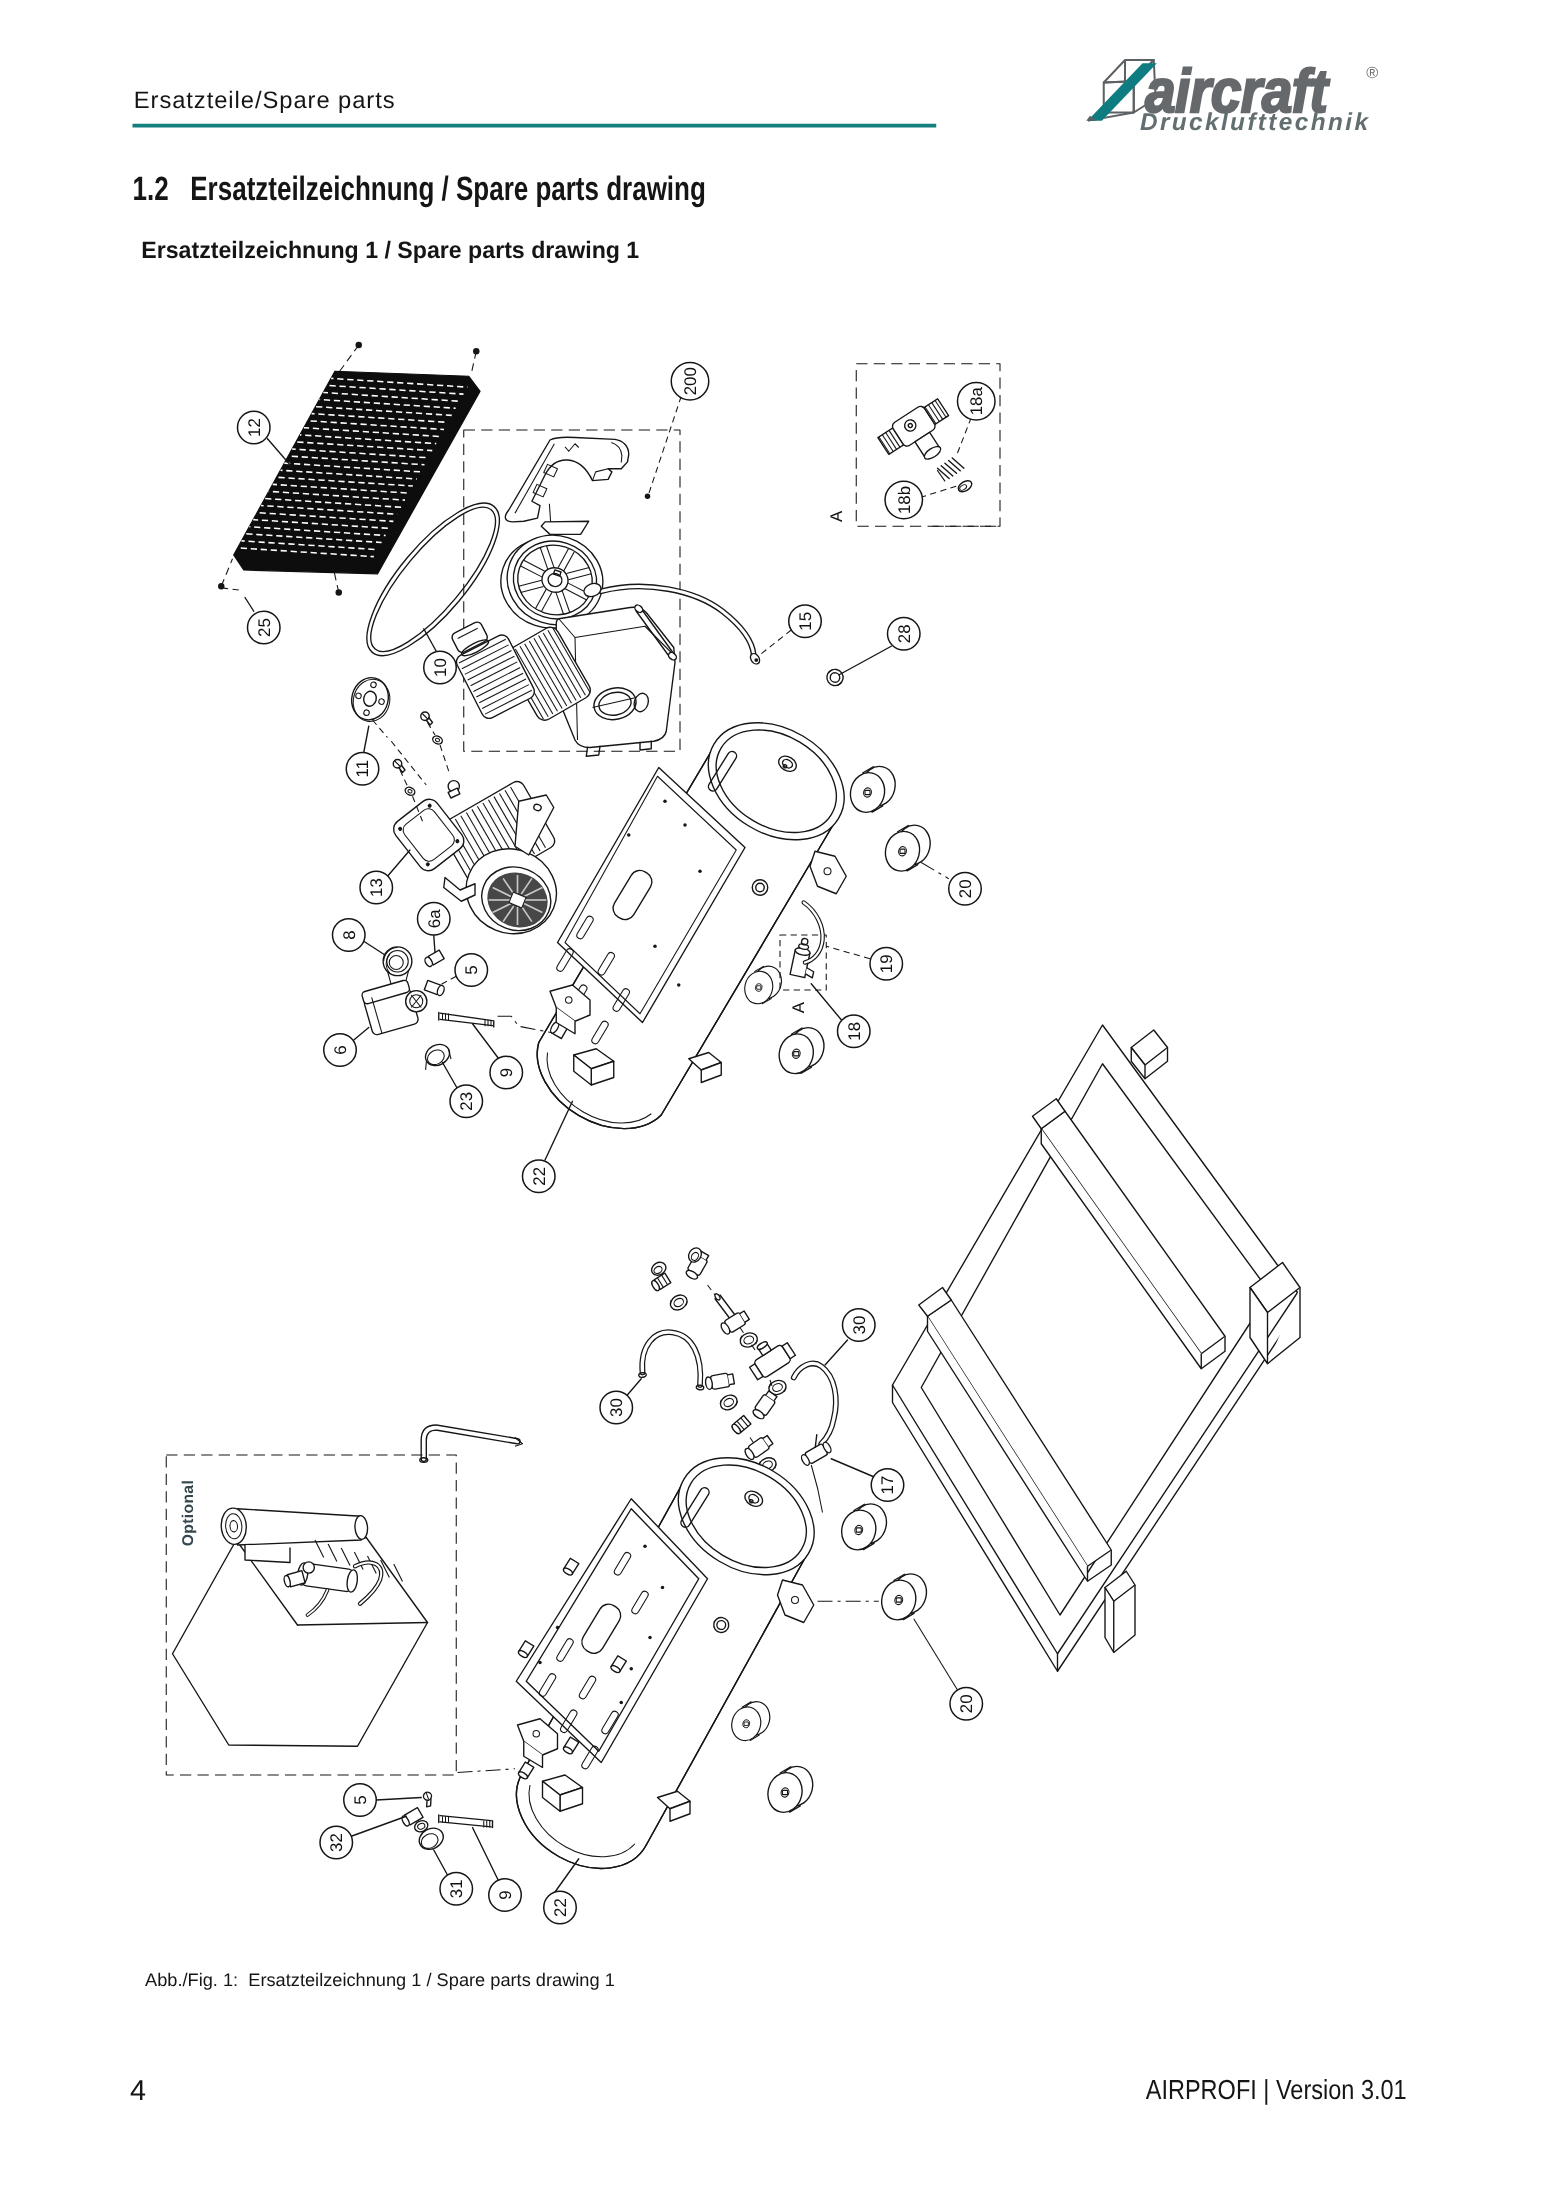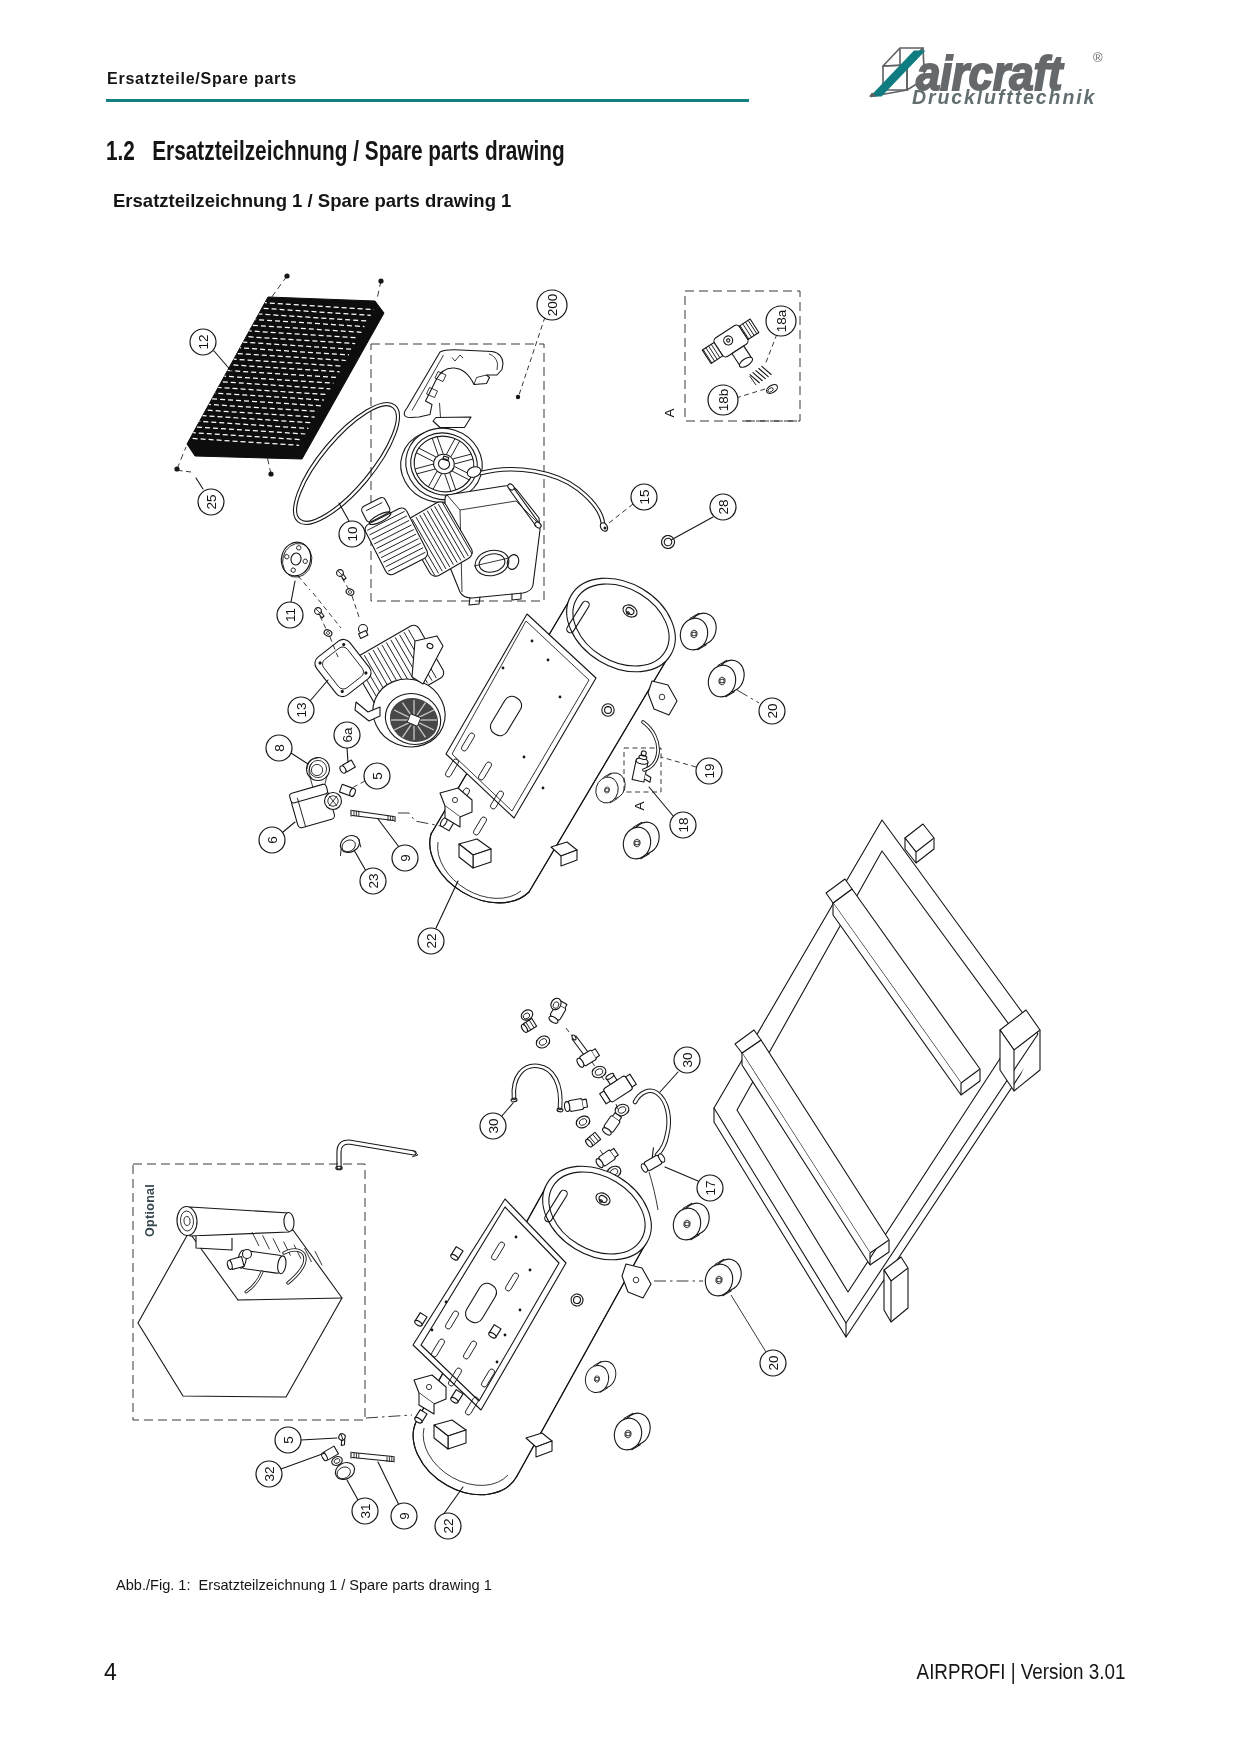--- a/index.html
+++ b/index.html
@@ -1,19 +1,19 @@
 <!DOCTYPE html>
 <html><head>
 <meta charset="utf-8">
 <style>
 html,body{margin:0;padding:0}
 body{width:1240px;height:1754px;position:relative;background:#fff;overflow:hidden;
      font-family:"Liberation Sans",sans-serif;color:#151515}
 .abs{position:absolute}
-#hdr{left:107px;top:70px;font-size:16px;font-weight:bold;letter-spacing:.75px}
+#hdr{left:107px;top:70px;font-size:19px;font-weight:normal;letter-spacing:.75px}
 #rule{left:106px;top:99px;width:643px;height:3px;background:#12807e}
 #sec{left:106px;top:136px;font-size:27px;font-weight:bold;transform:scaleX(.77);transform-origin:0 0;white-space:nowrap}
 #sub{left:113px;top:190px;font-size:19px;font-weight:bold;transform:scaleX(.975);transform-origin:0 0;white-space:nowrap}
 #cap{left:116px;top:1577px;font-size:14.5px;transform:scaleX(1.005);transform-origin:0 0;white-space:nowrap}
 #pno{left:104px;top:1659px;font-size:23px}
 #ver{left:886px;top:1659px;font-size:22px;width:211px;text-align:right;transform:scaleX(.855);transform-origin:100% 0;white-space:nowrap}
 .ln{stroke:#161616;fill:none;stroke-width:1.1;stroke-linejoin:round;stroke-linecap:round}
 .lf{stroke:#161616;fill:#fff;stroke-width:1.1;stroke-linejoin:round}
 .th{stroke:#161616;fill:none;stroke-width:.85;stroke-linejoin:round}
 .dsh{stroke-dasharray:9 5}

